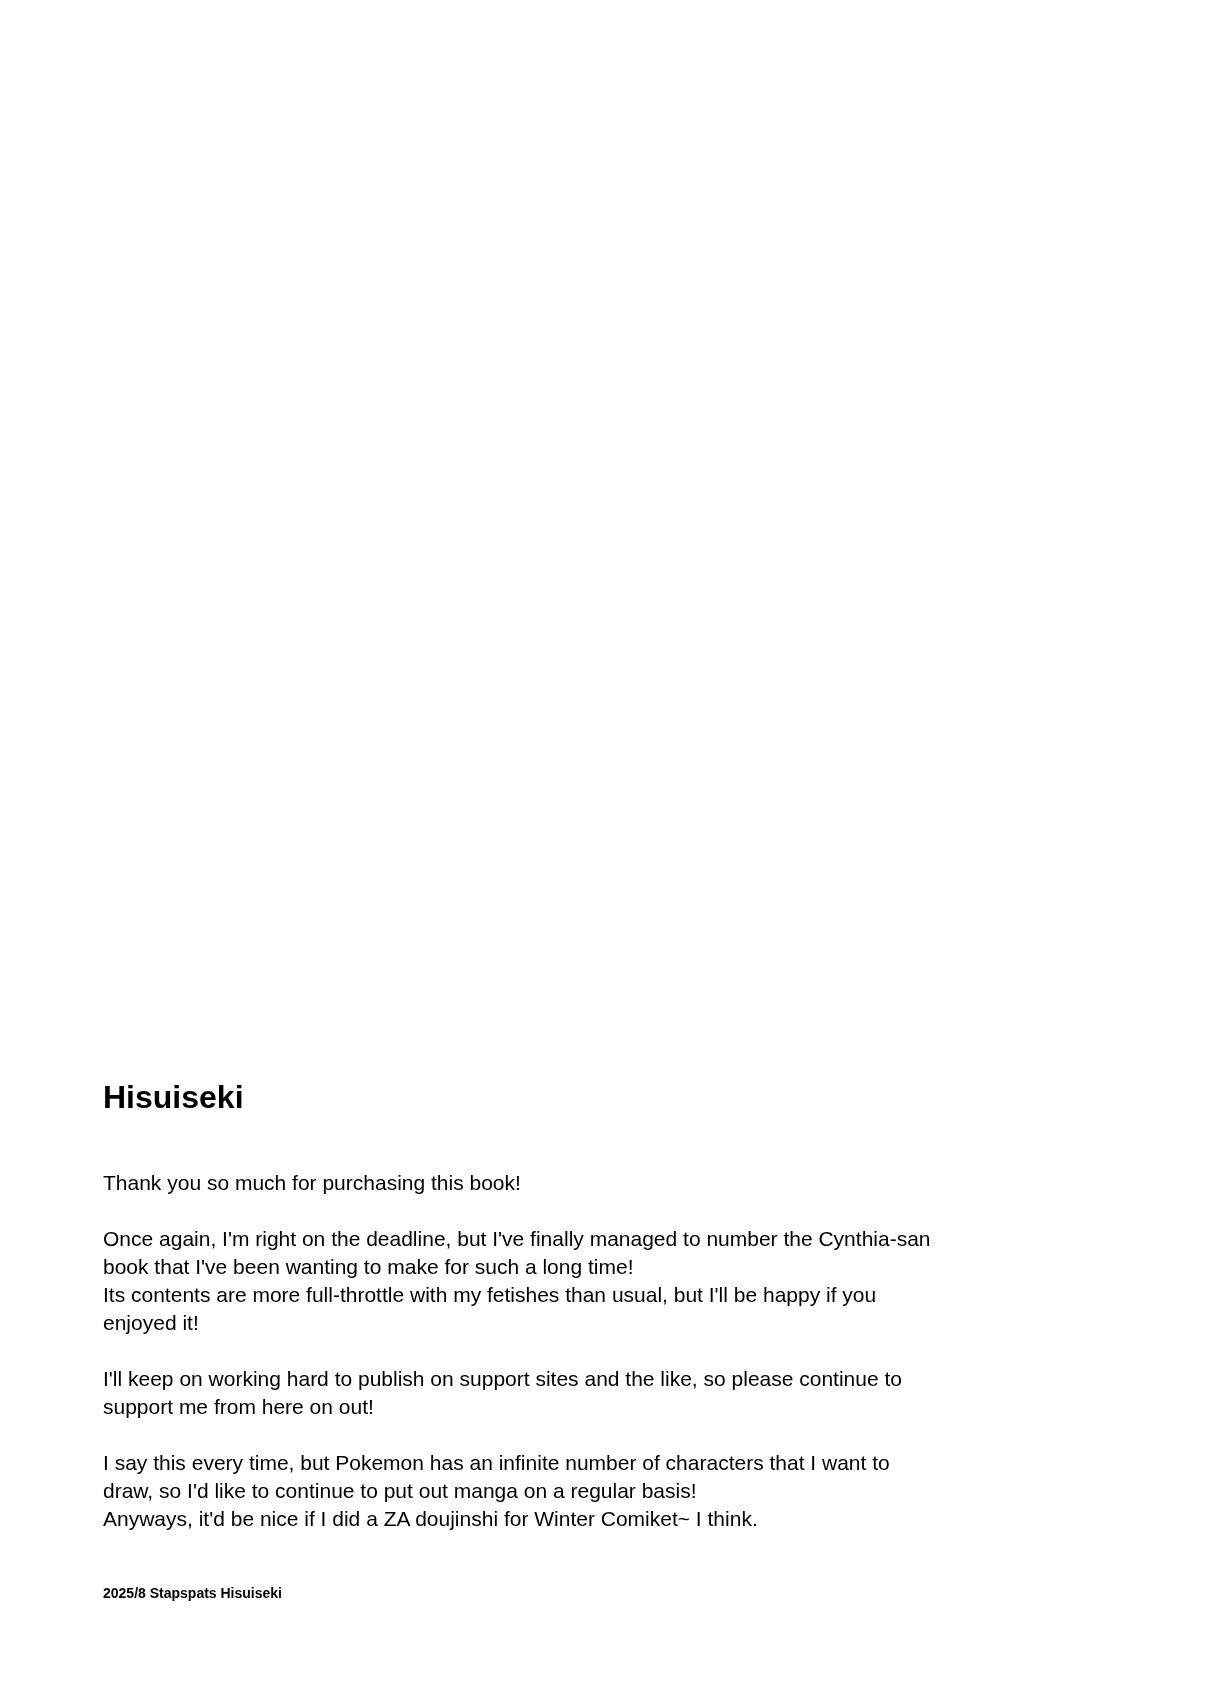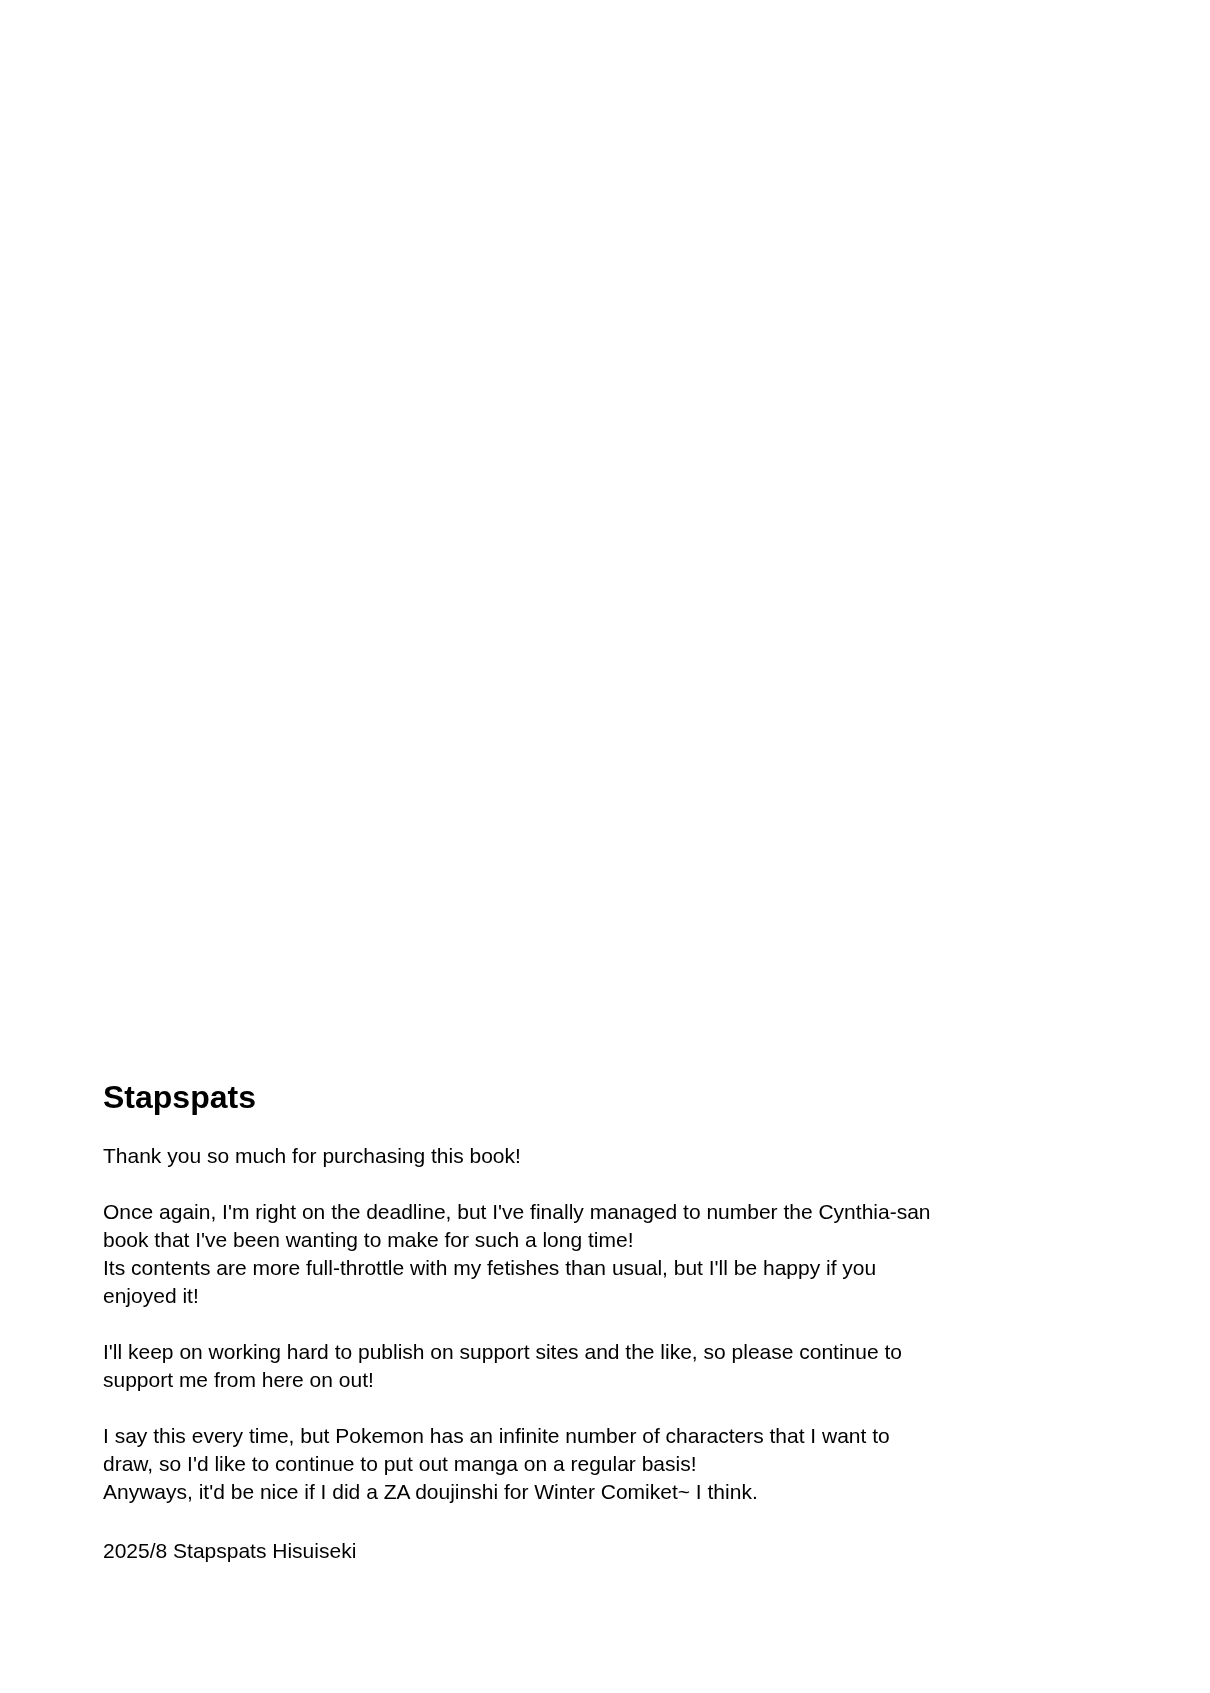--- a/index.html
+++ b/index.html
@@ -34,36 +34,36 @@
     letter-spacing: 0;
   }
   .para {
     font-size: 21px;
     line-height: 28px;
     margin: 28px 0 0 0;
     white-space: pre-line;
     letter-spacing: 0;
   }
   .para.first {
-    margin-top: 26px;
+    margin-top: 53px;
   }
   .signature {
-    font-size: 21px;
+    font-size: 14px;
     line-height: 28px;
-    font-weight: normal;
-    margin: 31px 0 0 0;
+    font-weight: bold;
+    margin: 46px 0 0 0;
     white-space: pre-line;
   }
 </style>
 </head>
 <body>
 
 <main class="page">
   <section class="text-block">
-    <h1 class="heading">Stapspats</h1>
+    <h1 class="heading">Hisuiseki</h1>
     <p class="para first">Thank you so much for purchasing this book!</p>
     <p class="para">Once again, I'm right on the deadline, but I've finally managed to number the Cynthia-san
 book that I've been wanting to make for such a long time!
 Its contents are more full-throttle with my fetishes than usual, but I'll be happy if you
 enjoyed it!</p>
     <p class="para">I'll keep on working hard to publish on support sites and the like, so please continue to
 support me from here on out!</p>
     <p class="para">I say this every time, but Pokemon has an infinite number of characters that I want to
 draw, so I'd like to continue to put out manga on a regular basis!
 Anyways, it'd be nice if I did a ZA doujinshi for Winter Comiket~ I think.</p>

